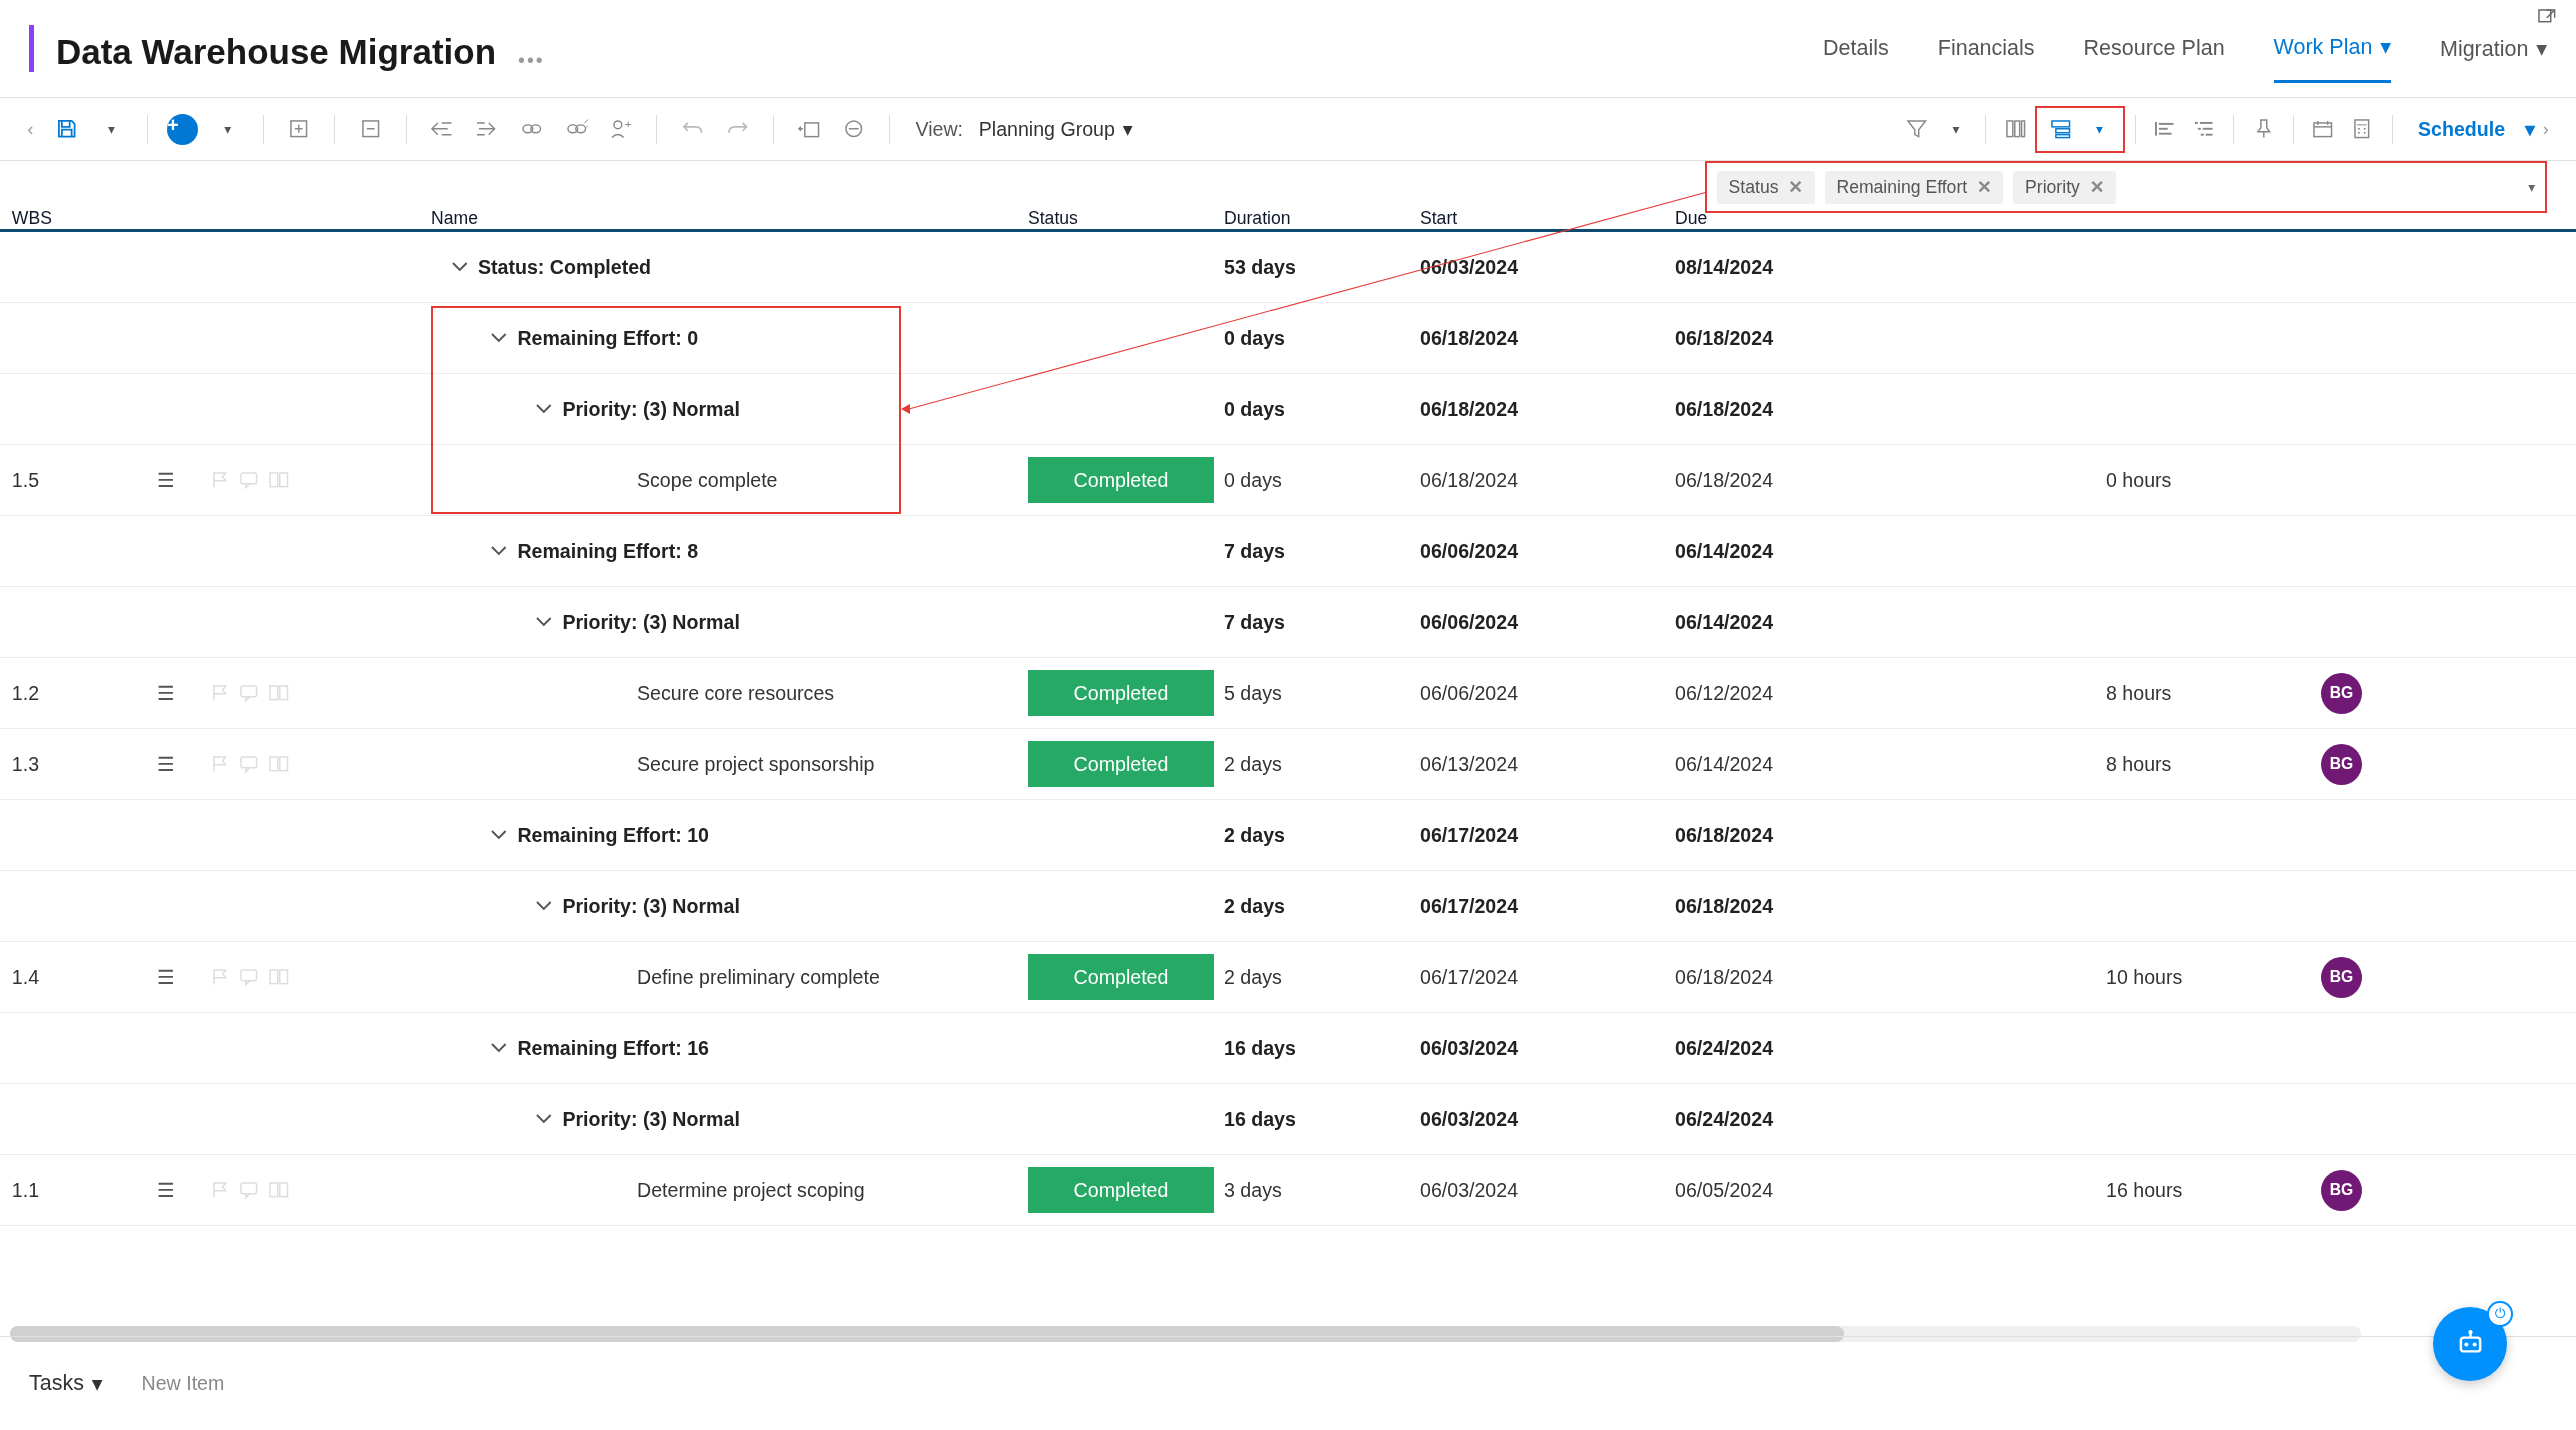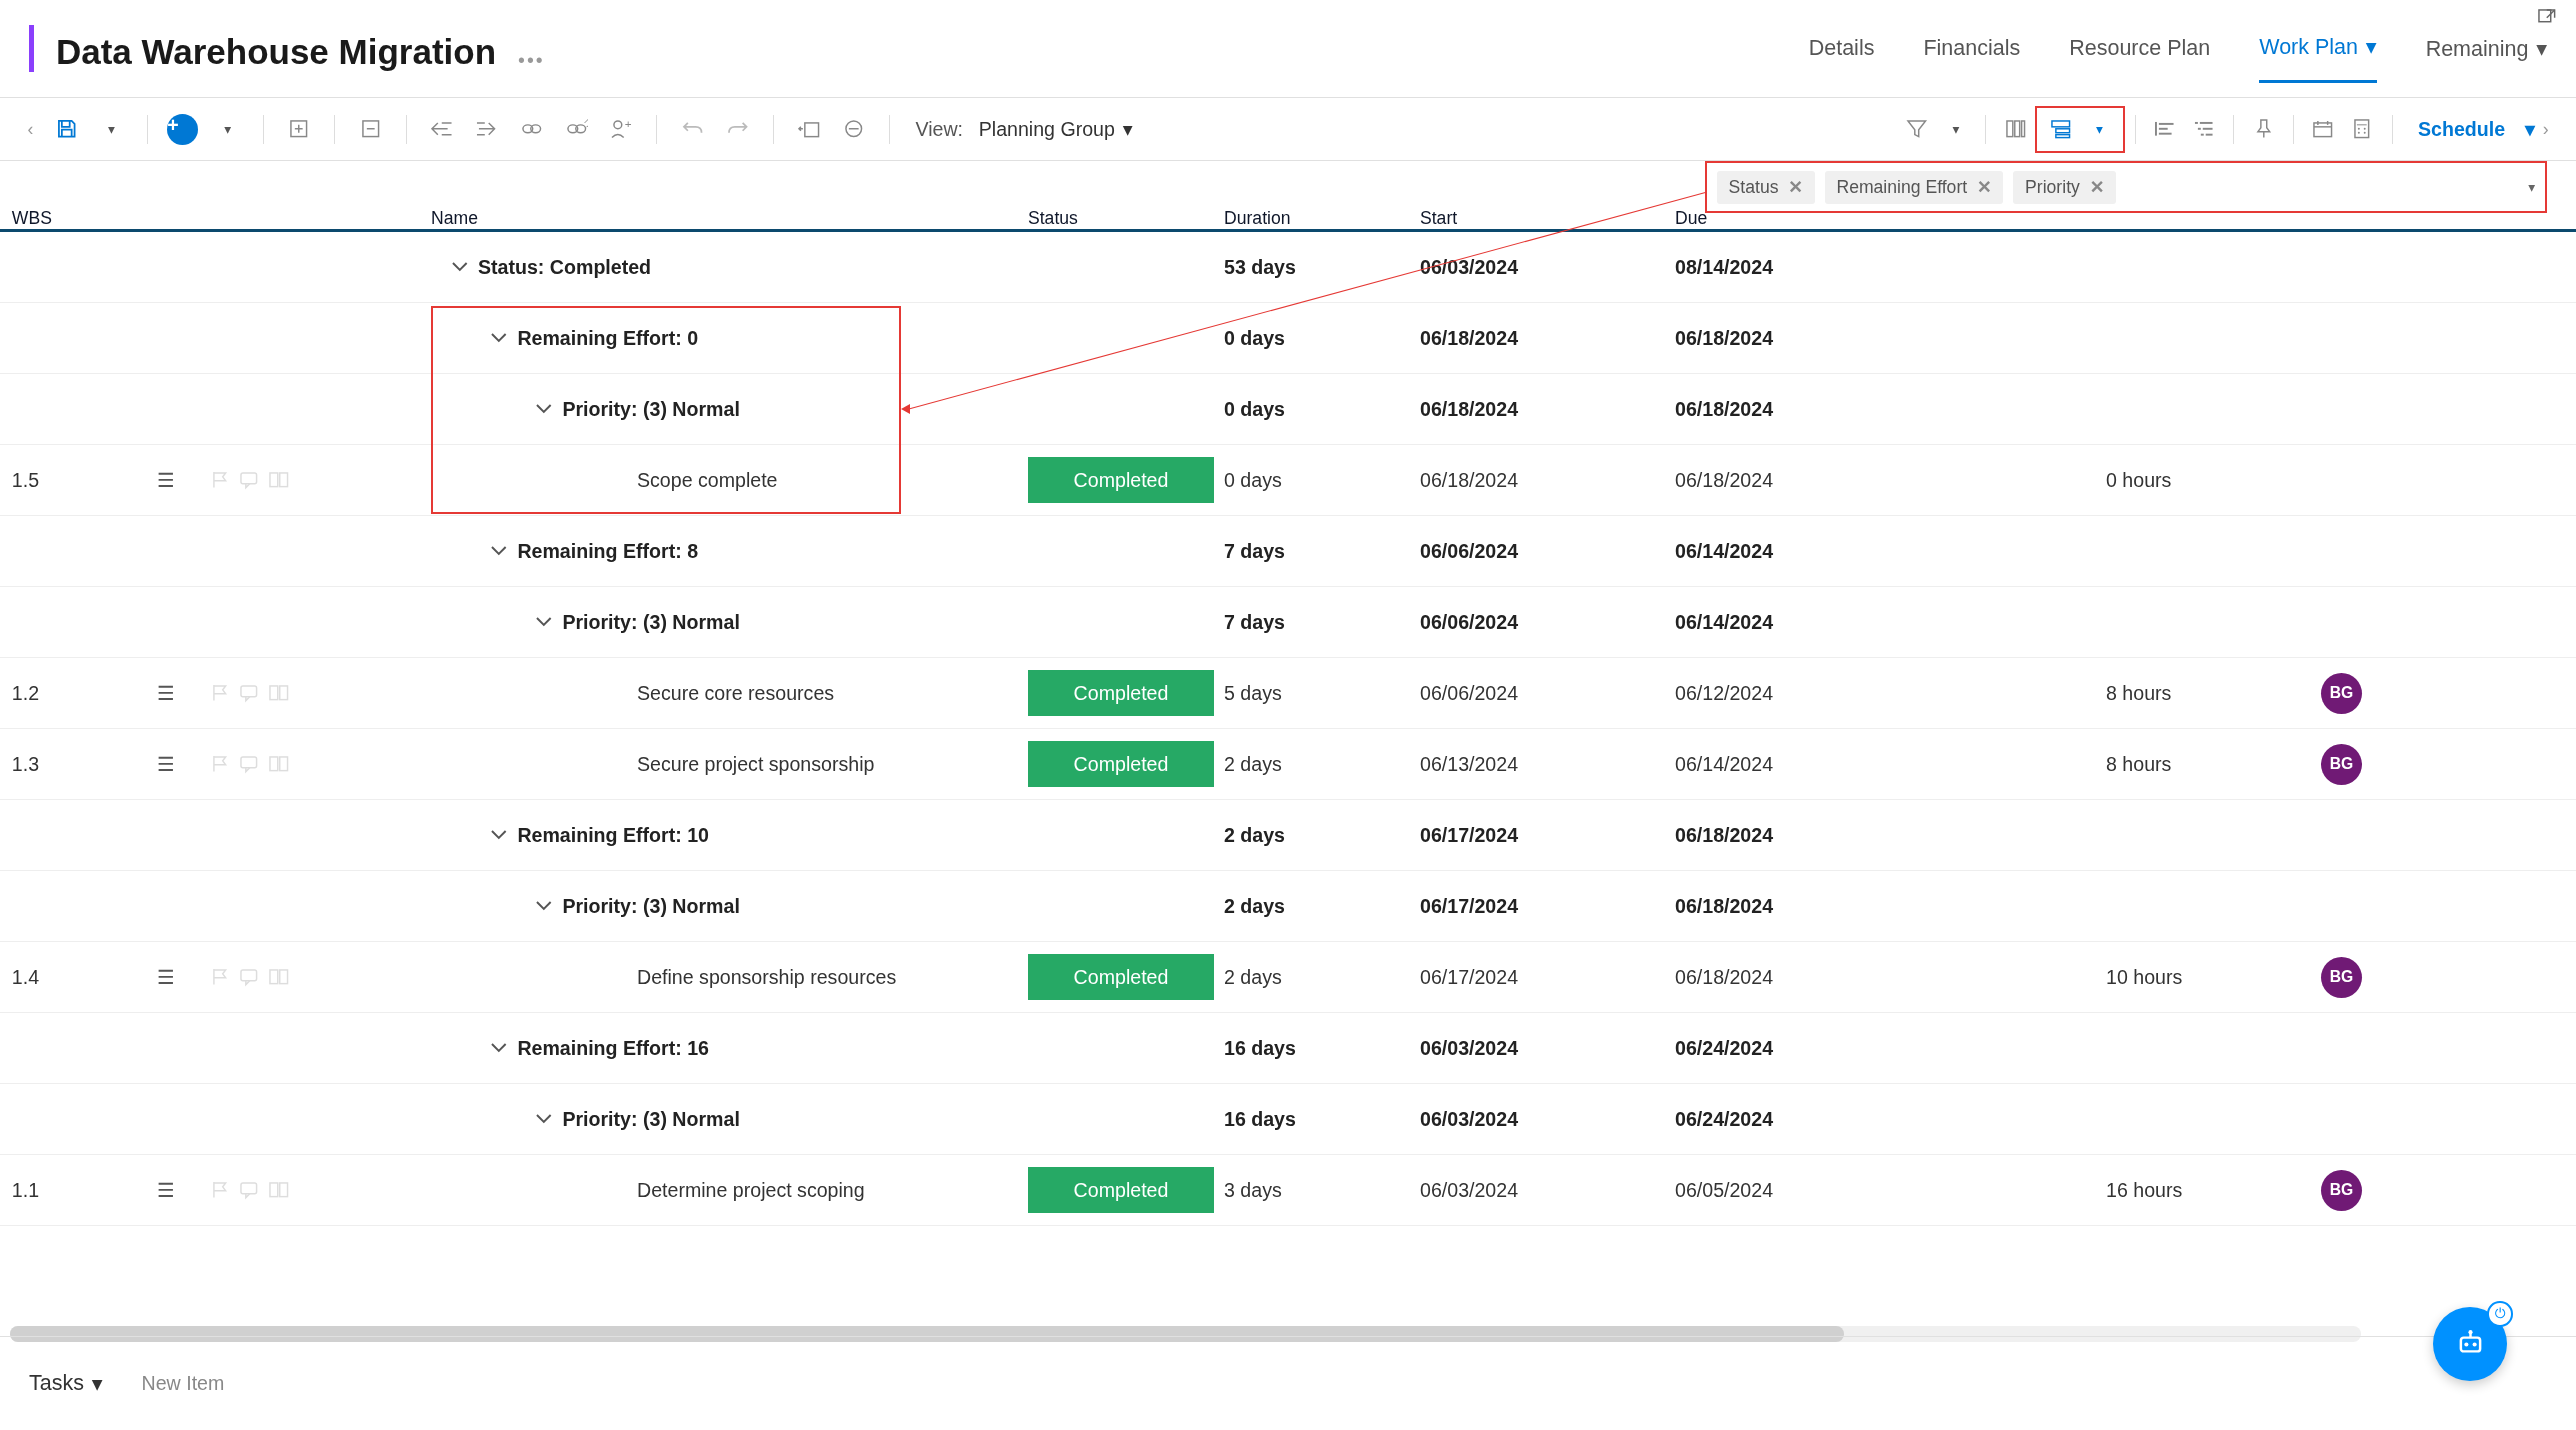--- a/index.html
+++ b/index.html
@@ -93,21 +93,21 @@
     <div class="title-wrap">
       <div class="title-accent"></div>
       <h1 class="page-title">Data Warehouse Migration</h1>
       <span class="title-dots">•••</span>
     </div>
     <div class="nav-tabs">
       <div class="nav-tab">Details</div>
       <div class="nav-tab">Financials</div>
       <div class="nav-tab">Resource Plan</div>
       <div class="nav-tab active"><span>Work Plan</span><span class="chev">▾</span></div>
-      <div class="nav-tab"><span>Remaining</span><span class="chev">▾</span></div>
+      <div class="nav-tab"><span>Migration</span><span class="chev">▾</span></div>
     </div>
   </div>
 
   <div class="toolbar">
     <span class="chev-nav">‹</span>
     <span class="tb-btn tb-save">
       <svg width="23.5" height="23.5" viewBox="0 0 24 24">
           <path d="M4 4h13l3 3v13H4z M7 4v6h8V4 M7 20v-7h10v7" fill="none" stroke="#0078d4" stroke-width="1.8"></path>
         </svg>
     </span>
@@ -555,21 +555,21 @@
                 </svg>
               </span>
               <span>
                 <svg width="21.5" height="19.6" viewBox="0 0 22 20">
                   <rect x="2" y="3" width="8" height="14" fill="none" stroke="#ddd" stroke-width="1.5"></rect>
                   <rect x="12" y="3" width="8" height="14" fill="none" stroke="#ddd" stroke-width="1.5"></rect>
                 </svg>
               </span>
             </div>
           </div>
-          <div class="col-name" style="padding-left: 206px;">Define sponsorship resources</div>
+          <div class="col-name" style="padding-left: 206px;">Define preliminary complete</div>
           <div class="col-status">
             <div class="status-badge">Completed</div>
           </div>
           <div class="col-duration">2 days</div>
           <div class="col-start">06/17/2024</div>
           <div class="col-due">06/18/2024</div>
           <div class="col-effort">10 hours</div>
           <div class="col-avatar">
             <div class="avatar">BG</div>
           </div>

